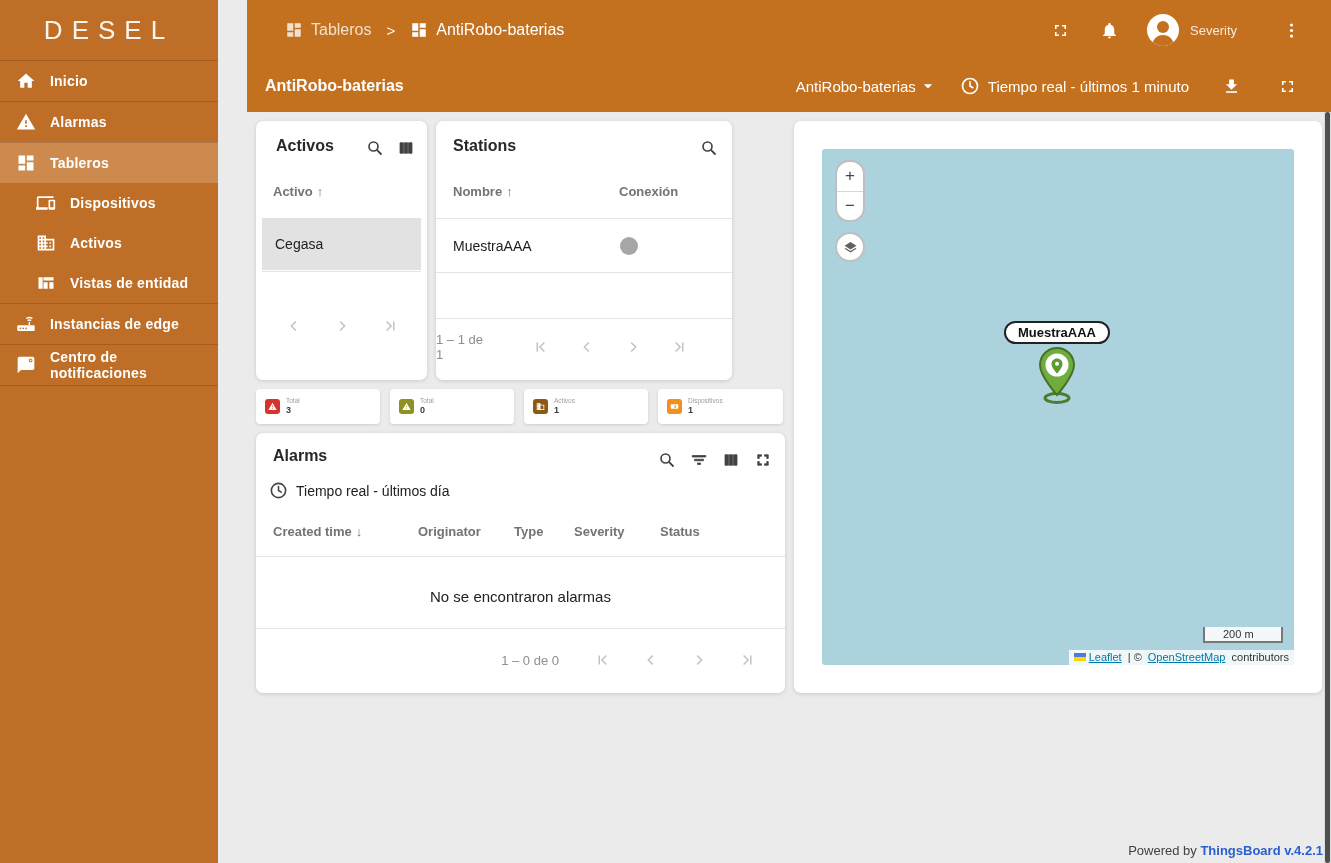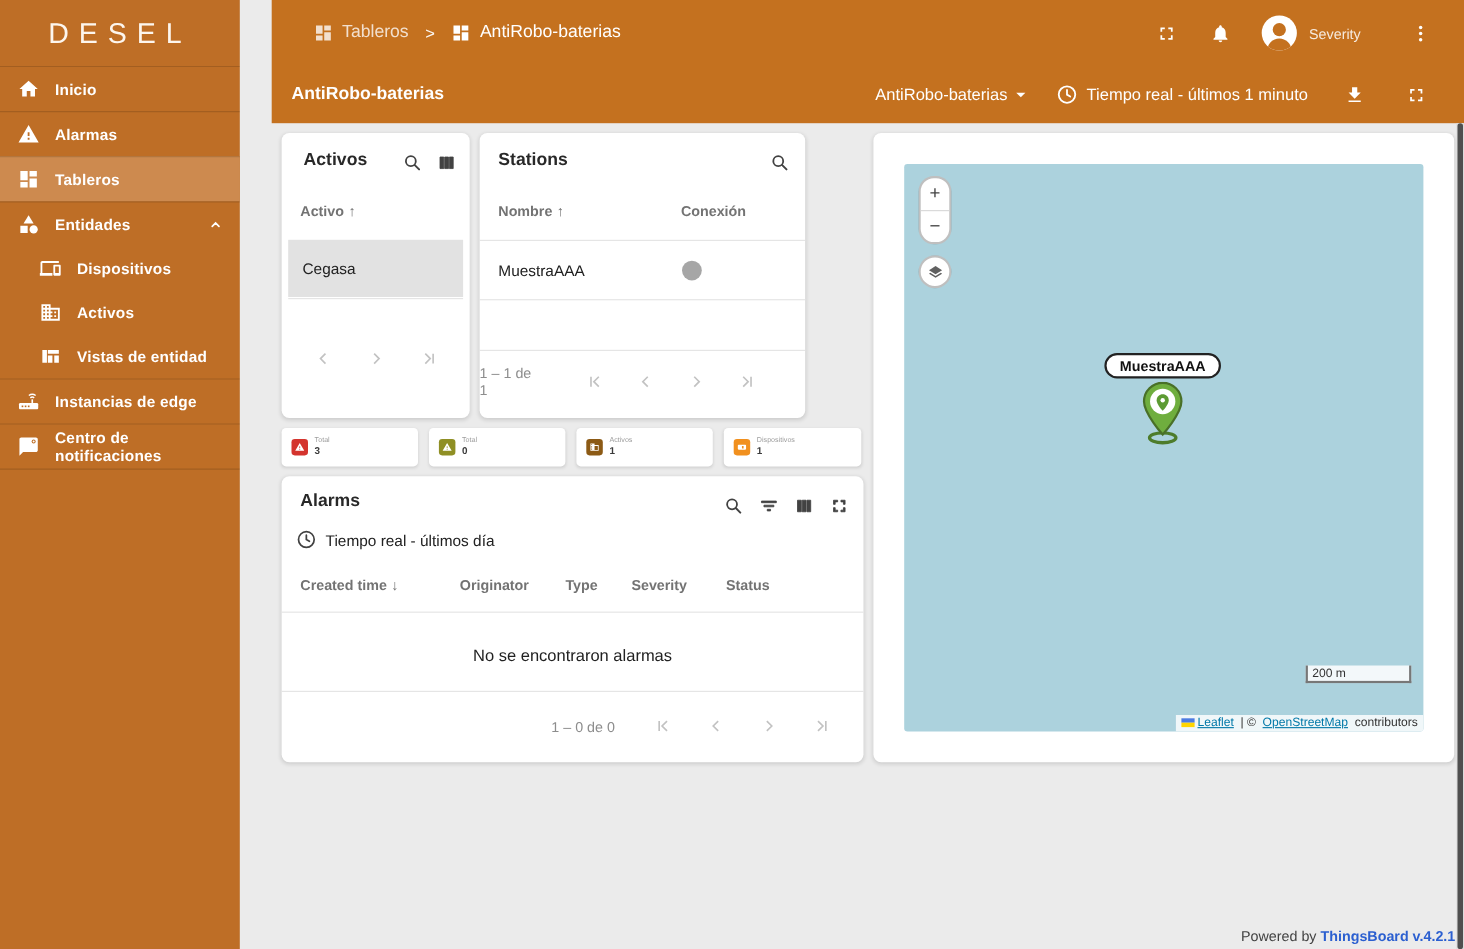--- a/index.html
+++ b/index.html
@@ -68,21 +68,21 @@
 
   
   .leaflet{position:absolute;left:28px;top:28px;width:472px;height:516px;background:#acd2dd;border-radius:3px;overflow:hidden;}
   .zoom-pill{position:absolute;left:13px;top:11px;width:26px;height:58px;background:#fff;border:2px solid rgba(0,0,0,0.25);border-radius:14px;display:flex;flex-direction:column;}
   .zoom-btn{flex:1;display:flex;align-items:center;justify-content:center;font-size:17px;color:#444;cursor:pointer;}
   .zoom-btn.zi{border-bottom:1px solid #d6d6d6;}
   .layers-btn{position:absolute;left:13px;top:83px;width:26px;height:26px;background:#fff;border:2px solid rgba(0,0,0,0.25);border-radius:50%;display:flex;align-items:center;justify-content:center;cursor:pointer;}
   .layers-btn svg{width:15px;height:15px;fill:#616161;}
   .marker-label{position:absolute;left:235px;top:172px;transform:translateX(-50%);background:#fff;border:2px solid #222;border-radius:14px;padding:2px 12px;font-size:13px;font-weight:700;color:#111;white-space:nowrap;}
   .marker-pin{position:absolute;left:235px;top:198px;transform:translateX(-50%);cursor:pointer;}
-  .map-scale{position:absolute;right:11px;top:456px;width:96px;height:16px;background:rgba(255,255,255,0.85);border:2px solid #777;border-top:none;font-size:11px;color:#333;line-height:15px;padding-left:4px;box-sizing:border-box;}
+  .map-scale{position:absolute;right:11px;top:478px;width:80px;height:16px;background:rgba(255,255,255,0.85);border:2px solid #777;border-top:none;font-size:11px;color:#333;line-height:15px;padding-left:18px;box-sizing:border-box;}
   .map-attr{position:absolute;right:0;bottom:0;background:rgba(255,255,255,0.82);font-size:11px;color:#333;padding:1px 5px 2px 5px;white-space:pre;display:flex;align-items:center;gap:3px;}
   .map-attr a{color:#0078a8;text-decoration:underline;cursor:pointer;}
   .flag{display:inline-block;width:12px;height:8px;}
   .flag .b{display:block;width:12px;height:4px;background:#4c7be1;}
   .flag .y{display:block;width:12px;height:4px;background:#ffd500;}
 
   
   .footer{position:absolute;right:8px;top:731px;font-size:13px;color:#424242;}
   .footer .brand{color:#2b5fd0;font-weight:700;cursor:pointer;}
 
@@ -114,35 +114,20 @@
         </span>
       <span class="nav-label">Alarmas</span>
     </div>
     <div class="nav-item sel">
       <span class="nav-ico">
           <svg viewBox="0 0 24 24">
             <path d="M3 13h8V3H3v10zm0 8h8v-6H3v6zm10 0h8V11h-8v10zm0-18v6h8V3h-8z"></path>
           </svg>
         </span>
       <span class="nav-label">Tableros</span>
-    </div>
-    <div class="nav-item">
-      <span class="nav-ico">
-          <svg viewBox="0 0 24 24">
-            <path d="M12 2 6.5 11h11L12 2z"></path>
-            <circle cx="17.5" cy="17.5" r="4.5"></circle>
-            <path d="M3 13.5h8v8H3z"></path>
-          </svg>
-        </span>
-      <span class="nav-label">Entidades</span>
-      <span class="nav-chevron">
-          <svg width="16" height="16" viewBox="0 0 24 24">
-            <path d="M7.4 14.6 12 10l4.6 4.6" fill="none" stroke="#fff" stroke-width="2.4" stroke-linecap="round"></path>
-          </svg>
-        </span>
     </div>
     <div class="nav-item child nb">
       <span class="nav-ico">
           <svg viewBox="0 0 24 24">
             <path d="M3 6h18V4H3c-1.1 0-2 .9-2 2v11H0v3h14v-3H3V6zm19 2h-6c-.55 0-1 .45-1 1v10c0 .55.45 1 1 1h6c.55 0 1-.45 1-1V9c0-.55-.45-1-1-1zm-1 9h-4v-7h4v7z"></path>
           </svg>
         </span>
       <span class="nav-label">Dispositivos</span>
     </div>
     <div class="nav-item child nb">

